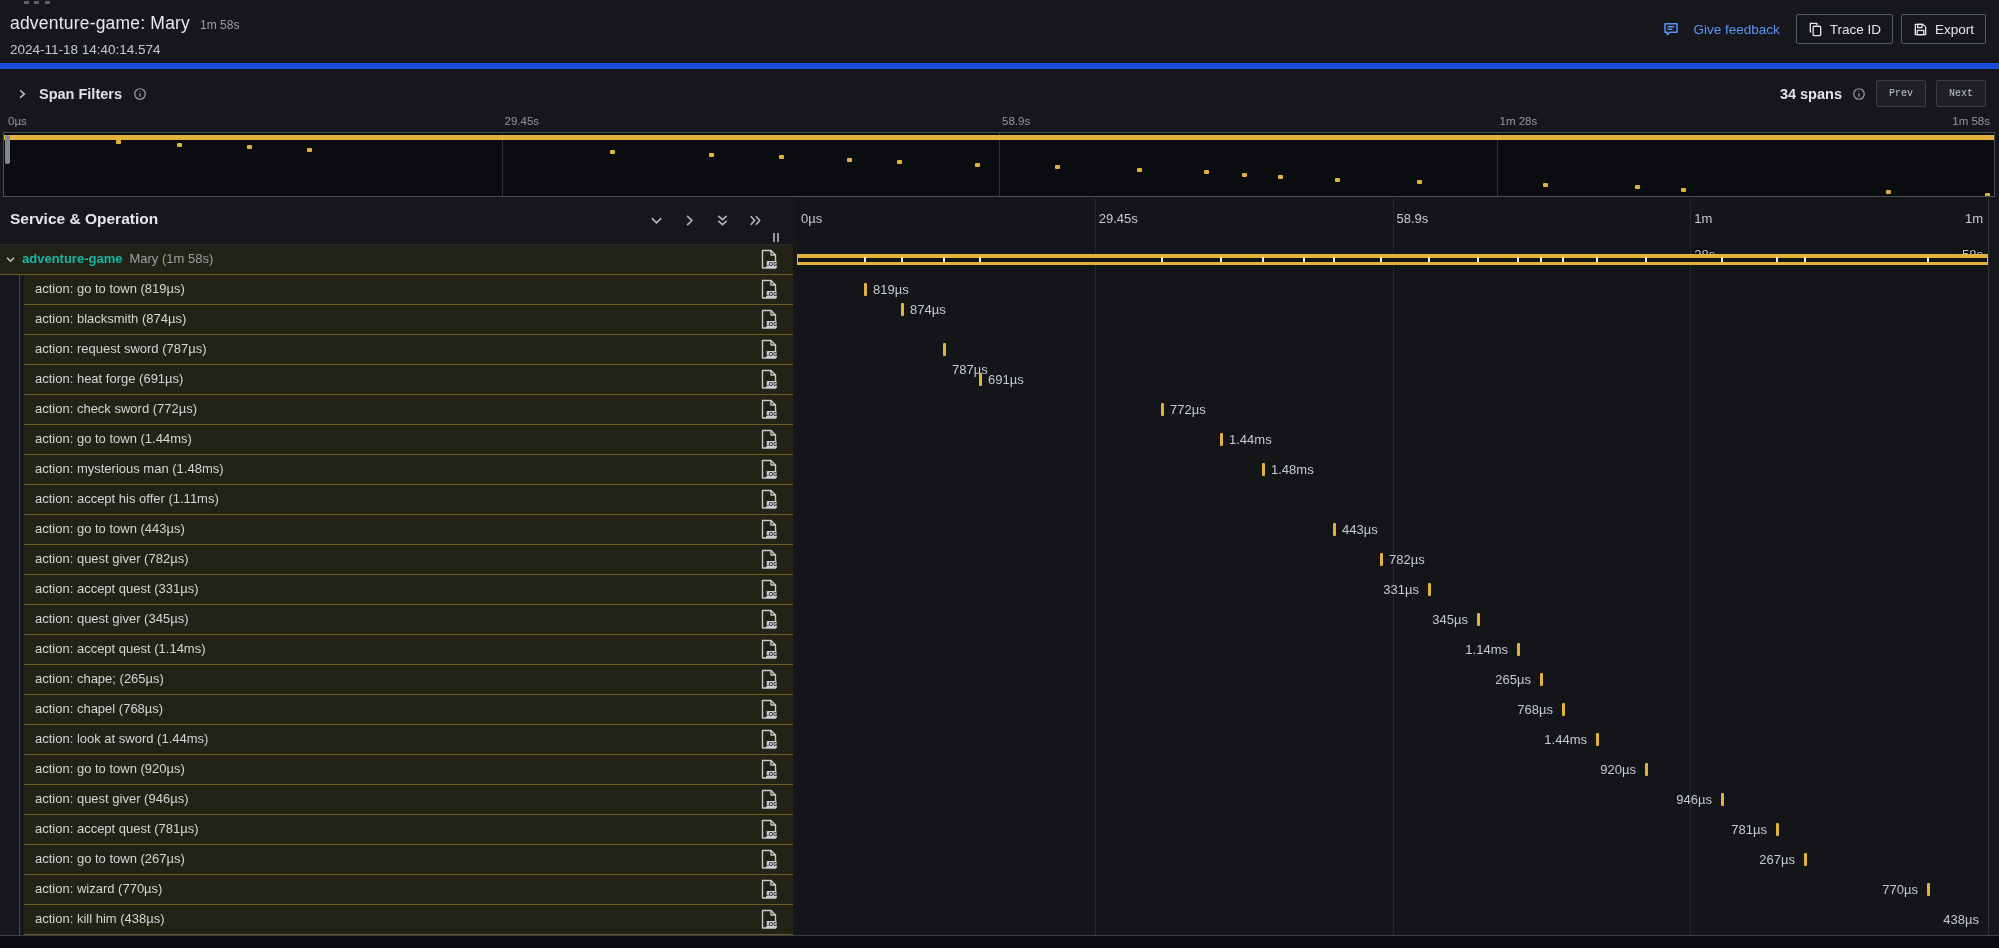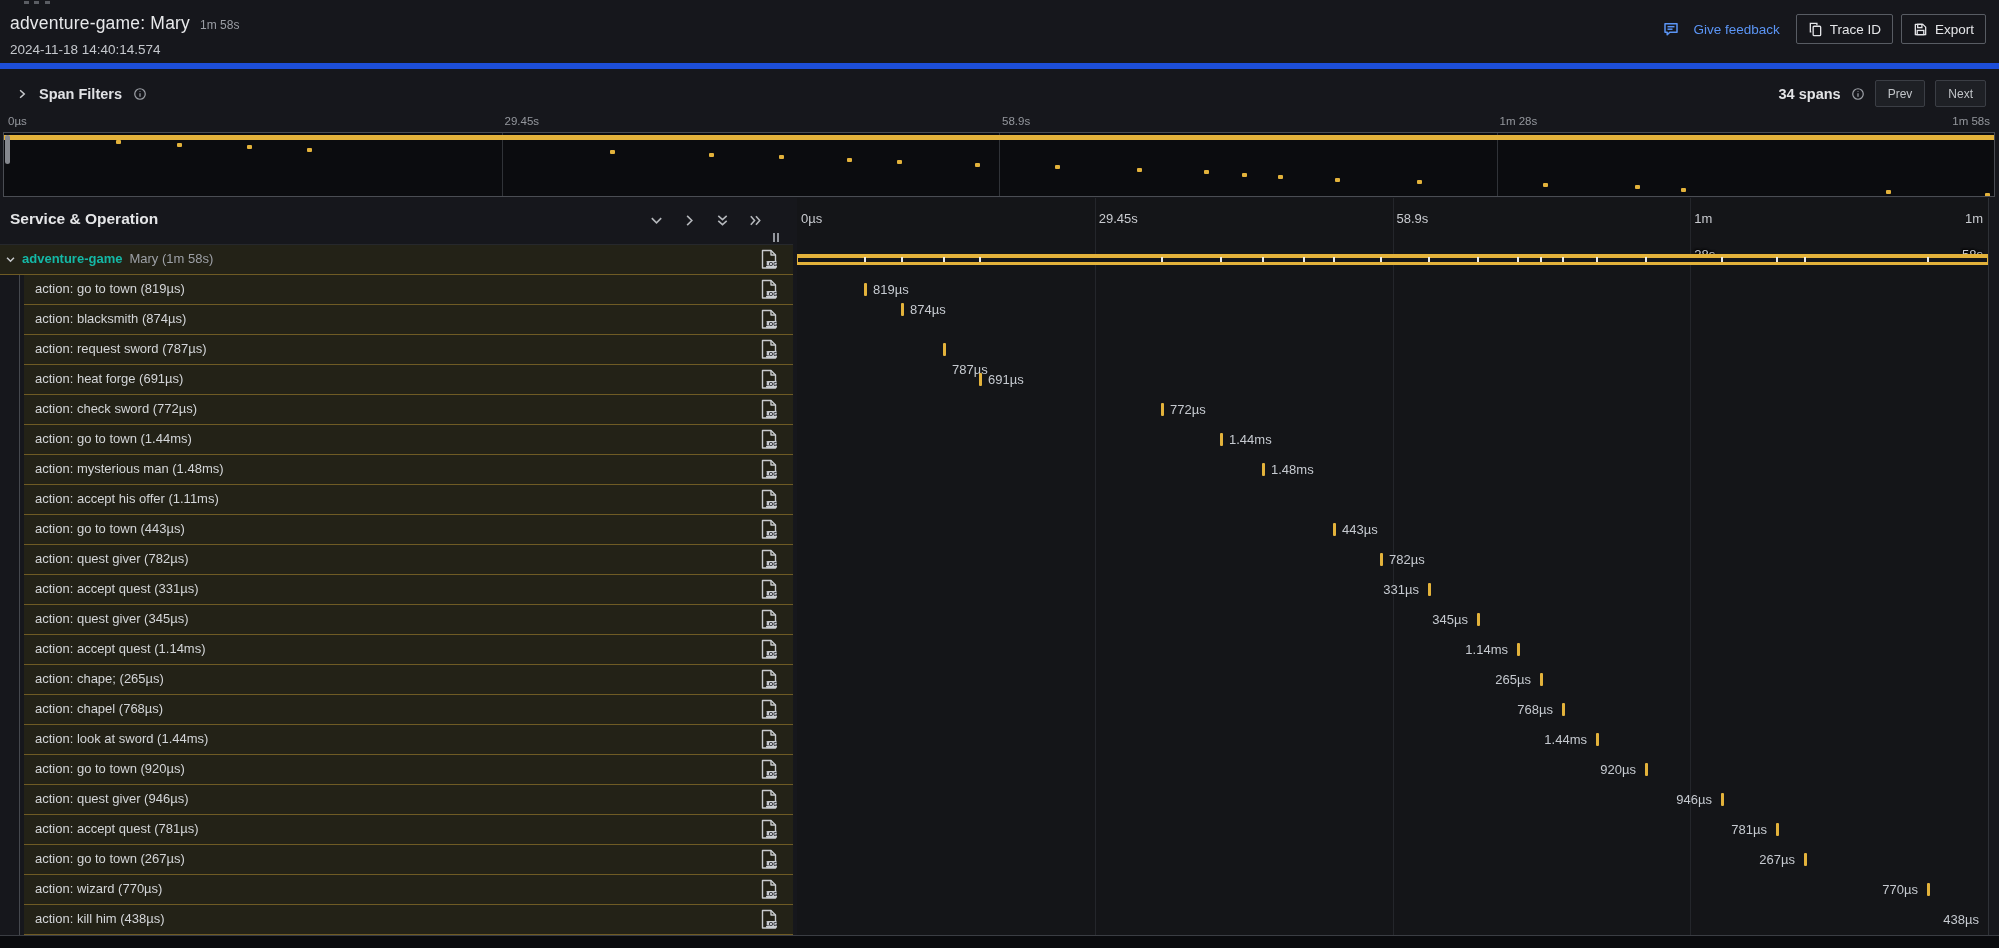--- a/index.html
+++ b/index.html
@@ -24,21 +24,21 @@
        border:1px solid #585c63;border-radius:2px;color:#e4e5e8;font-size:13.5px;font-weight:500;
        font-family:inherit;cursor:pointer;}
 
   
   .filters-bar{position:absolute;left:0;top:63px;width:100%;height:49px;border-top:6px solid #1d4ed8;box-sizing:border-box;}
   .sf-left{position:absolute;left:16px;top:0;height:49px;display:flex;align-items:center;gap:11px;}
   .sf-label{font-size:14.5px;font-weight:700;color:#e0e1e4;}
   .sf-right{position:absolute;right:13px;top:0;height:49px;display:flex;align-items:center;gap:10px;}
   .span-count{font-size:14.5px;font-weight:700;color:#e3e4e6;}
   .btn-sm{height:27px;padding:0 12px;border:1px solid #3b3e45;background:#1e2025;border-radius:2px;
-          color:#c2c5c9;font-size:12px;font-family:Liberation Sans, sans-serif;cursor:pointer;}
+          color:#c2c5c9;font-size:10px;font-family:Liberation Mono, monospace;cursor:pointer;}
 
   
   .mm-labels{position:absolute;left:3px;top:115px;width:1992px;height:16px;font-size:11.5px;color:#94979d;}
   .mm-labels div{position:absolute;top:0;white-space:nowrap;}
   .mm-box{position:absolute;left:3px;top:132px;width:1992px;height:65px;background:#0b0c0f;
           border:1px solid #4a4d53;box-sizing:border-box;overflow:hidden;cursor:crosshair;}
   .mm-grid{position:absolute;top:0;bottom:0;width:1px;background:#303338;}
   .mm-bar{position:absolute;left:0;right:0;top:2px;height:5px;background:var(--accent);}
   .mm-dot{position:absolute;width:5px;height:4px;border-radius:1px;background:var(--accent);}
   .mm-handle{position:absolute;left:1px;top:2px;width:5px;height:29px;background:#85888e;border-radius:3px;}

